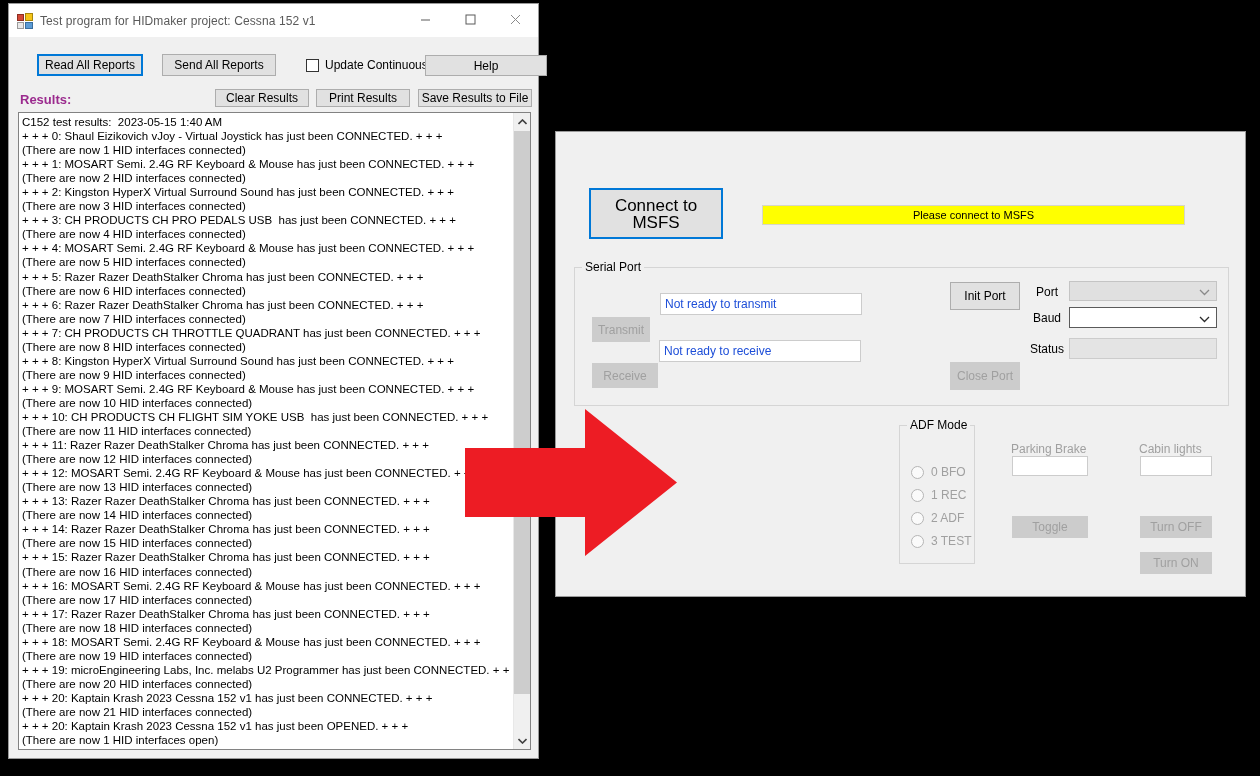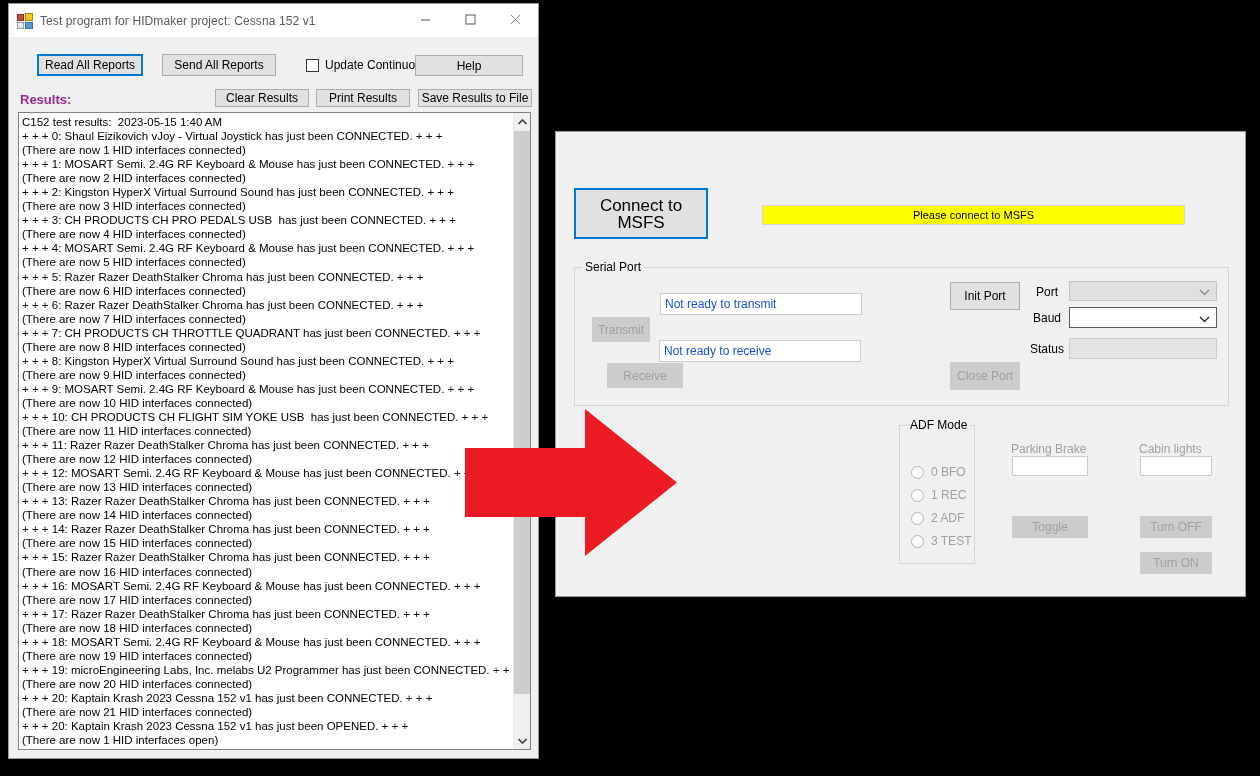--- a/index.html
+++ b/index.html
@@ -204,21 +204,21 @@
     position: absolute;
     left: 0; width: 17px;
     top: 18px; bottom: 55px;
     background: #cdcdcd;
   }
 
   
   #win2 { left: 555px; top: 131px; width: 691px; height: 466px; }
   #connect-btn {
     position: absolute;
-    left: 18px; top: 56px;
+    left: 33px; top: 56px;
     width: 134px; height: 51px;
     font-size: 17px;
     background: #e1e1e1;
     border: 2px solid #0078d7;
   }
   #msfs-status {
     position: absolute;
     left: 206px; top: 73px;
     width: 423px; height: 20px;
     background: #ffff00;
@@ -274,21 +274,21 @@
 
     <div class="btn focus" style="position:absolute;left:28px;top:50px;width:106px;height:22px;">Read All Reports</div>
 
     <div class="btn" style="position:absolute;left:153px;top:50px;width:114px;height:22px;">Send All Reports</div>
 
     <div class="checkbox-row" style="left:297px;top:54px;">
       <span class="checkbox-box"></span>
       <span class="lbl">Update Continuously</span>
     </div>
 
-    <div class="btn" style="position:absolute;left:406px;top:51px;width:108px;height:21px;">Help</div>
+    <div class="btn" style="position:absolute;left:416px;top:51px;width:122px;height:21px;">Help</div>
 
     <div class="btn" style="position:absolute;left:206px;top:85px;width:94px;height:18px;">Clear Results</div>
     <div class="btn" style="position:absolute;left:307px;top:85px;width:94px;height:18px;">Print Results</div>
     <div class="btn" style="position:absolute;left:409px;top:85px;width:114px;height:18px;">Save Results to File</div>
 
     <div id="results-label">Results:</div>
 
     <div id="results-box">
       <div id="results-text">C152 test results:  2023-05-15 1:40 AM
 + + + 0: Shaul Eizikovich vJoy - Virtual Joystick has just been CONNECTED. + + +
@@ -357,21 +357,21 @@
     <div class="btn" id="connect-btn">Connect to MSFS</div>
 
     <div id="msfs-status">Please connect to MSFS</div>
 
     <div class="groupbox" id="serial-group">
       <span class="gb-title">Serial Port</span>
 
       <div class="btn disabled" style="position:absolute;left:17px;top:25px;width:58px;height:25px;">Transmit</div>
       <div class="txtbox gray" style="position:absolute;left:85px;top:25px;width:202px;height:22px;">Not ready to transmit</div>
 
-      <div class="btn disabled" style="position:absolute;left:32px;top:71px;width:76px;height:25px;">Receive</div>
+      <div class="btn disabled" style="position:absolute;left:17px;top:71px;width:66px;height:25px;">Receive</div>
       <div class="txtbox gray" style="position:absolute;left:84px;top:72px;width:202px;height:22px;">Not ready to receive</div>
 
       <div class="btn" style="position:absolute;left:375px;top:14px;width:70px;height:28px;">Init Port</div>
       <div class="btn disabled" style="position:absolute;left:375px;top:70px;width:70px;height:28px;">Close Port</div>
 
       <span class="lbl" style="position:absolute;left:461px;top:17px;">Port</span>
       <div class="combo disabled" style="position:absolute;left:494px;top:13px;width:148px;height:20px;">
         <span class="chev">
           <svg width="11" height="7" viewBox="0 0 11 7">
               <path d="M1 1 L5.5 5.5 L10 1" fill="none" stroke="#8a8a8a" stroke-width="1.3"></path>

